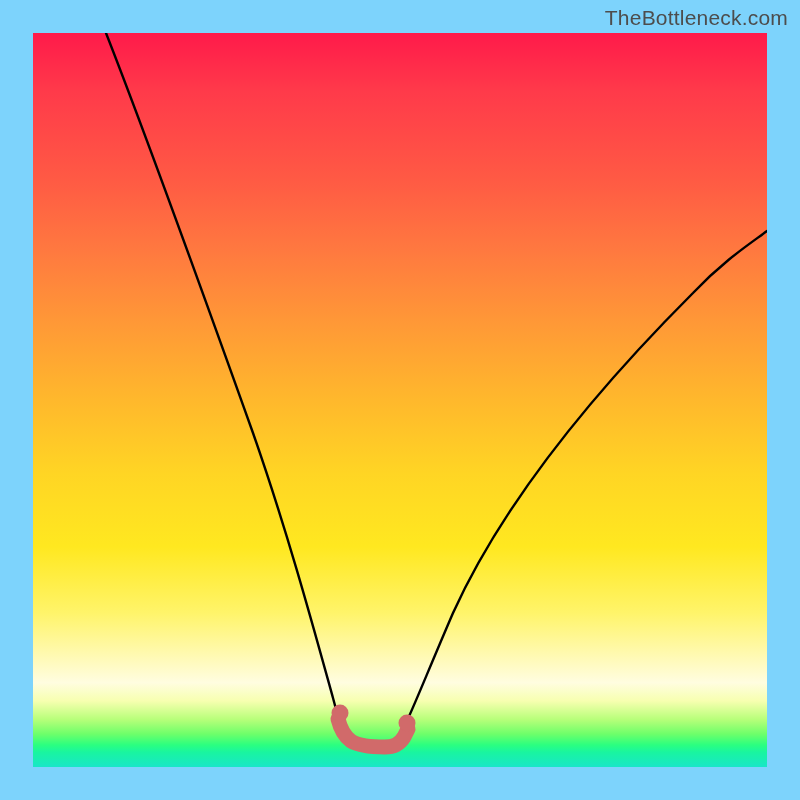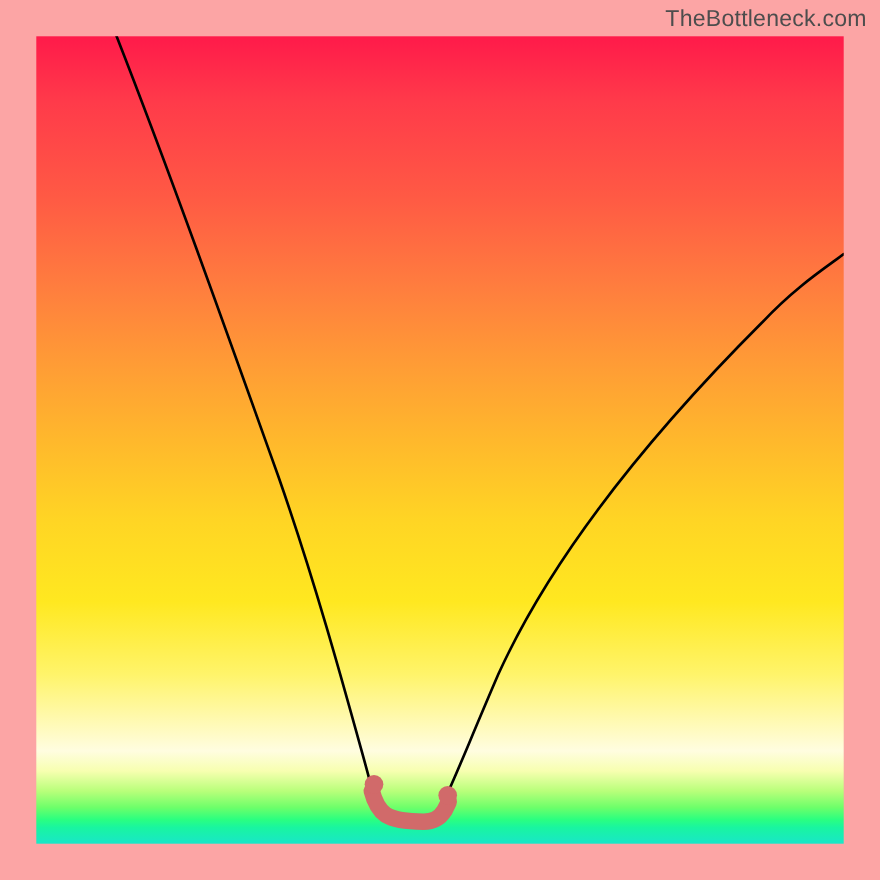--- a/index.html
+++ b/index.html
@@ -10,21 +10,21 @@
     background: #000;
     overflow: hidden;
     font-family: Arial, Helvetica, sans-serif;
   }
   .frame {
     position: absolute;
     left: 0;
     top: 0;
     width: 800px;
     height: 800px;
-    background: #fca5a5;
+    background: #7dd3fc;
   }
   .plot-area {
     position: absolute;
     left: 33px;
     top: 33px;
     width: 734px;
     height: 734px;
     
     background: linear-gradient(
       to bottom,

